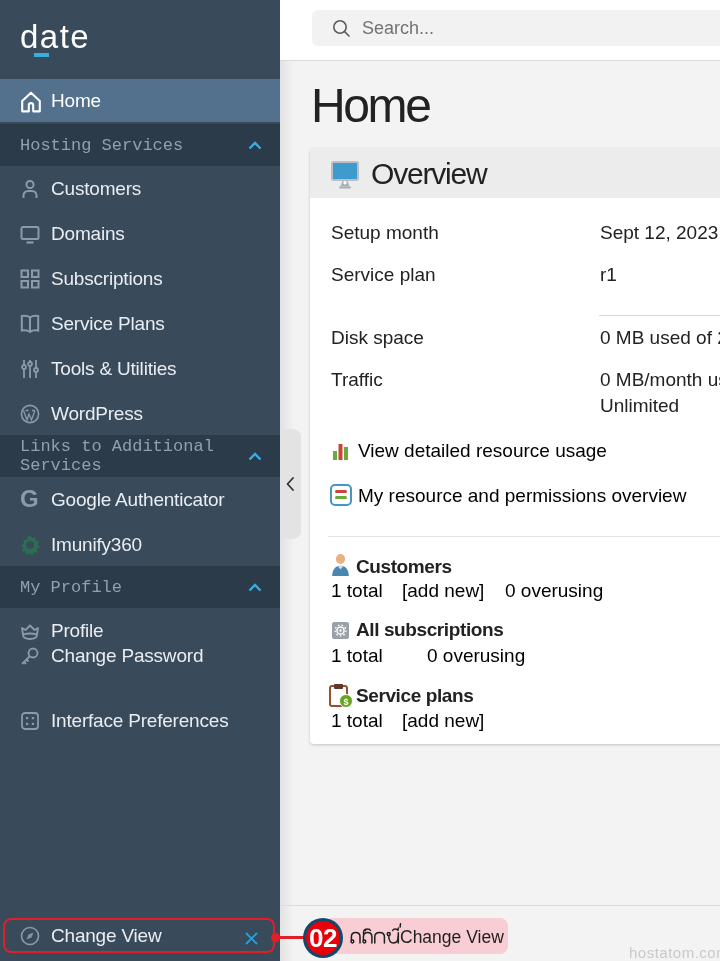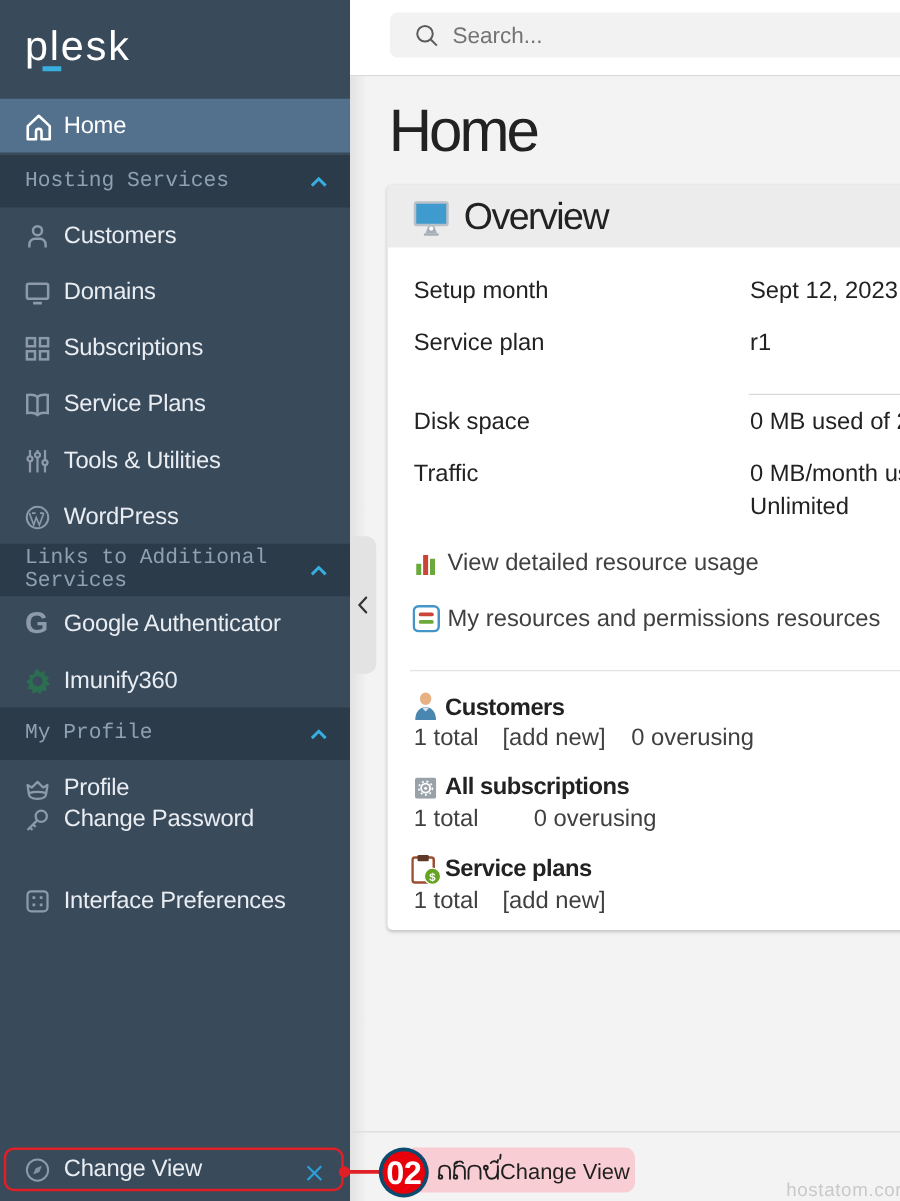--- a/index.html
+++ b/index.html
@@ -21,21 +21,21 @@
 
 #topbar{left:280px;top:0;width:440px;height:60px;background:#fff;border-bottom:1px solid #d9d9d9;z-index:1;}
 #search{left:312px;top:10px;width:420px;height:36px;background:#f2f2f2;border-radius:6px;z-index:2;}
 #search span{position:absolute;left:50px;top:8px;font-size:18px;color:#737373;}
 #hometitle{left:311px;top:78px;font-size:48px;letter-spacing:-2.4px;color:#222;z-index:1;}
 #panel{left:310px;top:148px;width:500px;height:596px;background:#fff;border-radius:4px;box-shadow:0 1px 3px rgba(0,0,0,.2);z-index:1;}
 #panelhead{left:0;top:0;width:100%;height:50px;background:#ececec;border-radius:4px 4px 0 0;}
 #panelhead .t{position:absolute;left:61px;top:9px;font-size:30px;color:#222;letter-spacing:-1.2px;}
 .lbl{font-size:19px;color:#222;white-space:nowrap;}
 .val{font-size:19px;color:#222;white-space:nowrap;}
-.lnk{font-size:19px;color:#404040;white-space:nowrap;}
+.lnk{font-size:19px;color:#000000;white-space:nowrap;}
 .bold{font-size:19px;font-weight:bold;color:#222;white-space:nowrap;letter-spacing:-0.4px;}
 #collapser{left:281px;top:429px;width:20px;height:110px;background:#e3e3e3;border-radius:0 8px 8px 0;z-index:6;}
 
 
 #redbox{left:3px;top:918px;width:268px;height:31px;border:2px solid #e01f26;border-radius:8px;z-index:7;}
 #redline{left:275px;top:936px;width:40px;height:3px;background:#e01f26;z-index:7;}
 #reddot{left:271px;top:933px;width:9px;height:9px;border-radius:50%;background:#e01f26;z-index:7;}
 #badge{left:303px;top:918px;width:40px;height:40px;border-radius:50%;background:#0c4a6e;z-index:8;}
 #badge .in{position:absolute;left:2.8px;top:2.8px;width:34.5px;height:34.5px;border-radius:50%;background:#e8000b;color:#fff;font-size:26px;font-weight:bold;text-align:center;line-height:34px;letter-spacing:-0.5px;}
 #pill{left:330px;top:918px;width:178px;height:36px;background:#f9cdd4;border-radius:0 8px 8px 0;z-index:7;}
@@ -84,21 +84,21 @@
     <rect x="1" y="10" width="4" height="9" fill="#6aa93c"></rect>
     <rect x="6.5" y="3" width="4" height="16" fill="#cc4437"></rect>
     <rect x="12" y="6" width="4" height="13" fill="#6aa93c"></rect>
   </svg>
   <div class="abs lnk" style="left:48px;top:292px;">View detailed resource usage</div>
   <svg class="abs" style="left:20px;top:336px;" width="22" height="22" viewBox="0 0 22 22">
     <rect x="1" y="1" width="20" height="20" rx="4" fill="#fff" stroke="#4596c8" stroke-width="2"></rect>
     <rect x="5" y="6" width="12" height="3" rx="1.5" fill="#cc4437"></rect>
     <rect x="5" y="12" width="12" height="3" rx="1.5" fill="#6aa93c"></rect>
   </svg>
-  <div class="abs lnk" style="left:48px;top:337px;">My resources and permissions resources</div>
+  <div class="abs lnk" style="left:48px;top:337px;">My resource and permissions overview</div>
   <div class="abs" style="left:18px;top:388px;width:482px;height:1px;background:#e3e3e3;"></div>
 
   <svg class="abs" style="left:22px;top:405px;" width="17" height="23" viewBox="0 0 17 23">
     <path d="M8.5 1 a4.6 5 0 0 1 4.6 5 a4.6 5 0 0 1 -9.2 0 a4.6 5 0 0 1 4.6 -5 z" fill="#e8b183"></path>
     <path d="M0.2 23 c0-6.5 3.2-10.3 8.3-10.3 s8.3 3.8 8.3 10.3 z" fill="#4a87b0"></path>
     <path d="M8.5 12.7 l-2.5 1 2.5 2.5 2.5-2.5 z" fill="#d8e4ee"></path>
   </svg>
   <div class="abs bold" style="left:46px;top:408px;">Customers</div>
   <div class="abs lnk" style="left:21px;top:432px;">1 total</div>
   <div class="abs lnk" style="left:92px;top:432px;">[add new]</div>
@@ -125,21 +125,21 @@
   <div class="abs lnk" style="left:92px;top:562px;">[add new]</div>
 </div>
 
 <div class="abs" id="collapser">
     <svg style="position:absolute;left:5px;top:48px;" width="8" height="14" viewBox="0 0 8 14" fill="none" stroke="#333" stroke-width="1.8" stroke-linecap="round" stroke-linejoin="round">
       <path d="M7 1 L1.5 7 L7 13"></path>
     </svg>
   </div>
 
 <div class="abs" id="sidebar">
-  <div class="abs" id="logo">plesk</div>
+  <div class="abs" id="logo">date</div>
   <div class="abs" id="logobar"></div>
 
   <div class="abs srow active-row" style="top:79px;height:43px;">
     <svg class="ic" style="width:22px;height:22px;margin-top:-10px;" viewBox="0 0 20 20" fill="none" stroke="currentColor" stroke-width="1.9">
         <path d="M2 9 L10 1.5 L18 9 V18.5 H12 V13 a2 2 0 0 0-4 0 V18.5 H2 Z" stroke-linejoin="round"></path>
       </svg>
     <div class="lb">Home</div>
   </div>
 
   <div class="abs shead" style="top:124px;">

